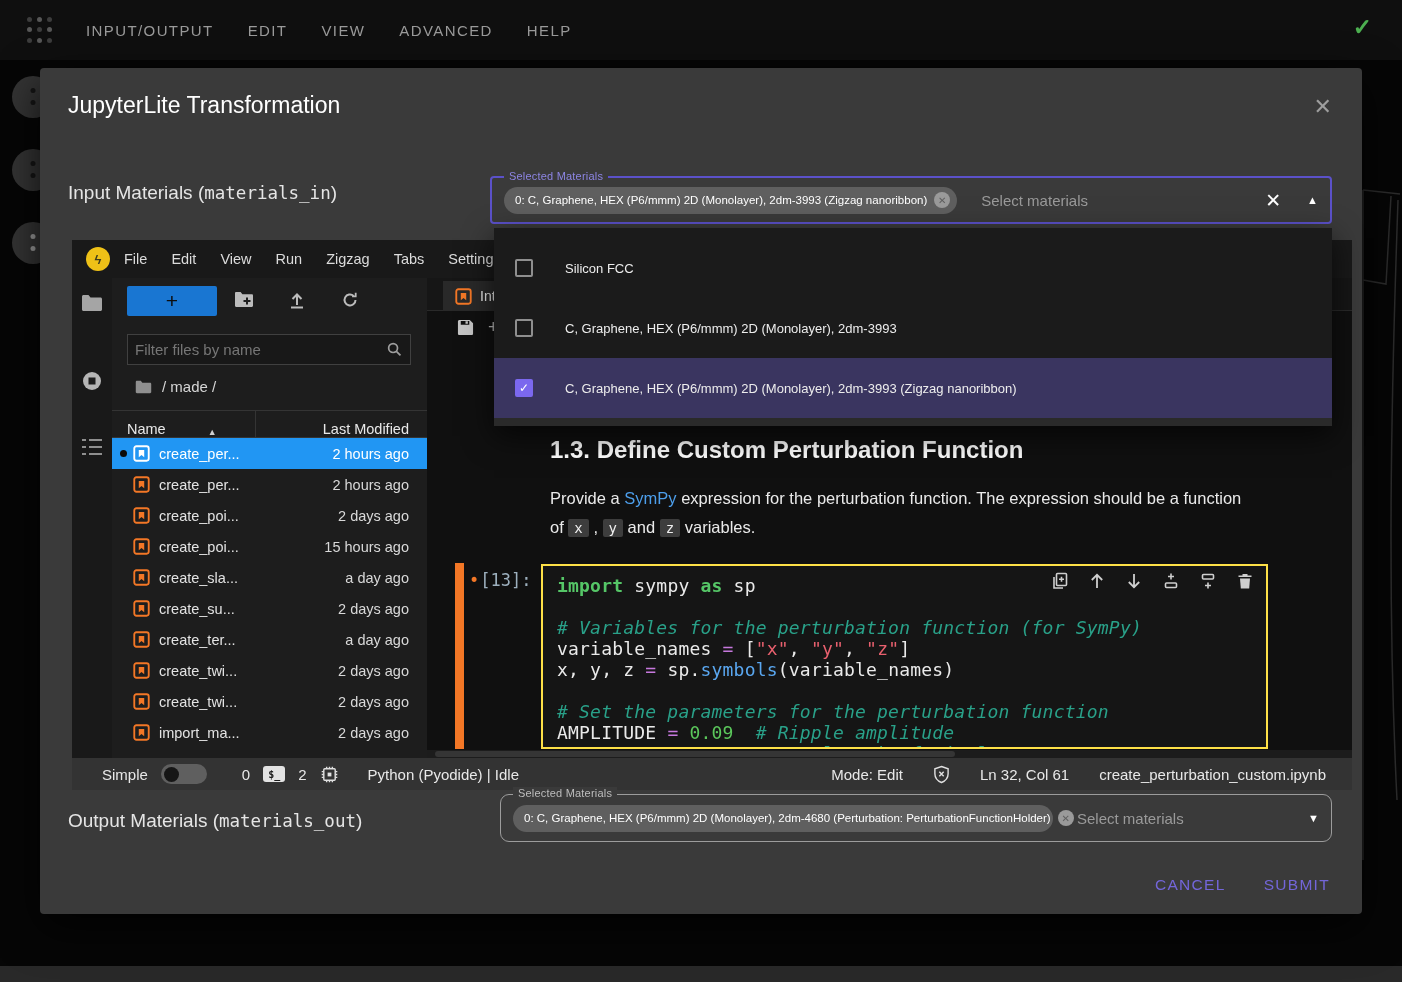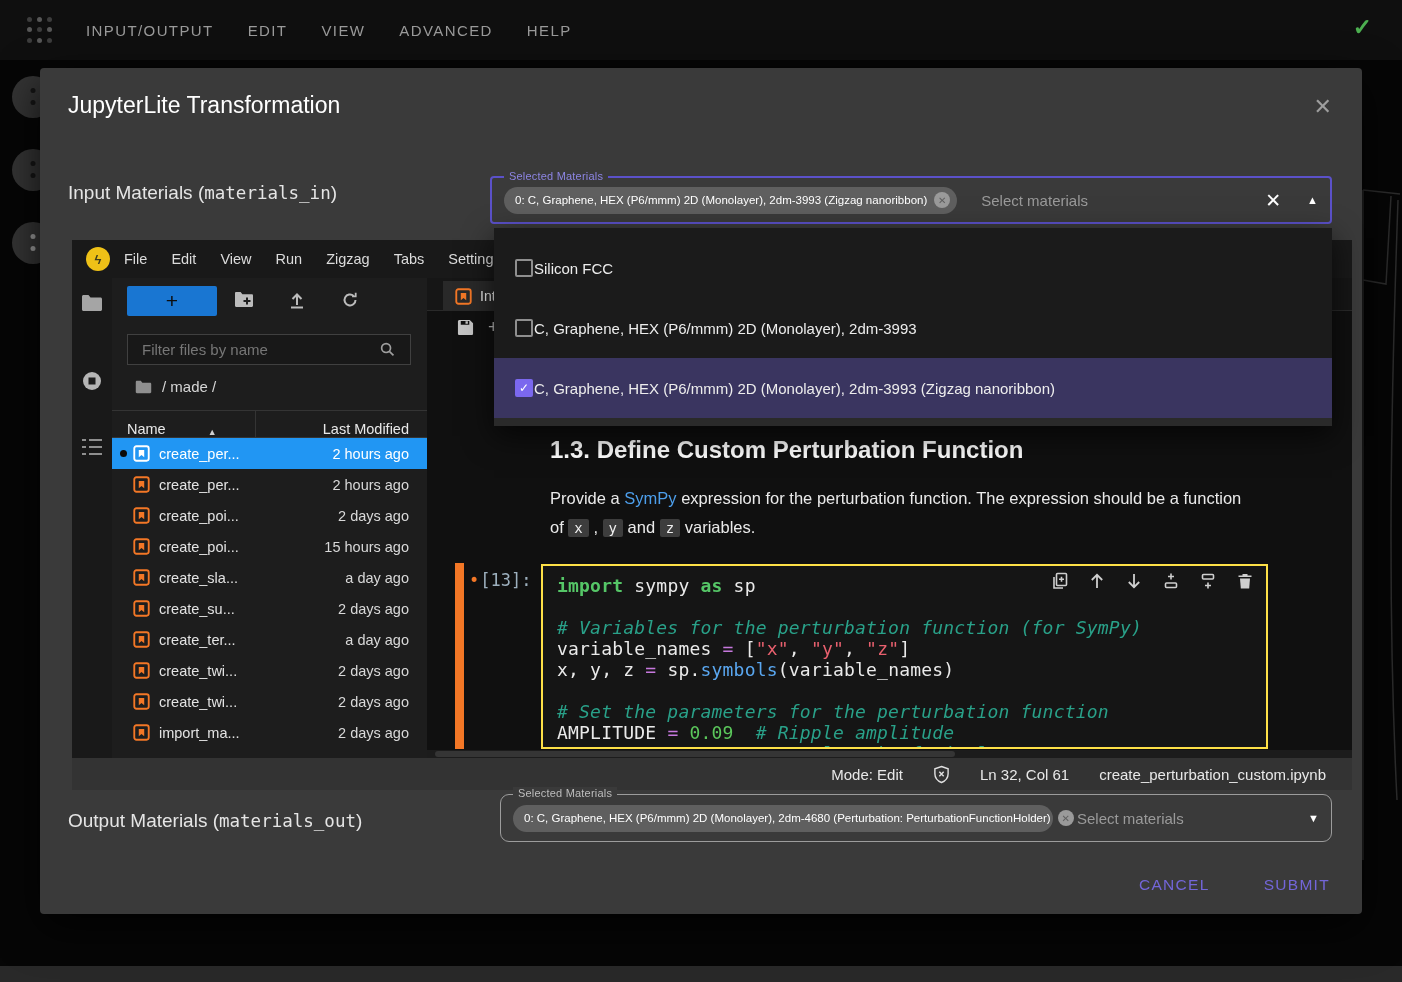--- a/index.html
+++ b/index.html
@@ -55,41 +55,41 @@
   .mat-caret{color:#fff;font-size:11px;cursor:pointer}
 
   
   .dropdown{position:absolute;left:454px;top:160px;width:838px;z-index:30;background:#1b1b1b;
     box-shadow:0 10px 28px rgba(0,0,0,.65);padding-top:10px}
   .dd-opt{height:60px;display:flex;align-items:center;padding:0 16px;cursor:pointer}
   .dd-opt.hl{background:#3a3560}
   .cb{width:18px;height:18px;border:2px solid #8f8f8f;border-radius:2px;margin-left:5px;flex:none;
     display:flex;align-items:center;justify-content:center;font-size:12px;color:transparent}
   .cb.on{background:#7b68ee;border-color:#7b68ee;color:#fff}
-  .dd-label{margin-left:1px;color:#ededed;font-size:15px}
+  .dd-label{margin-left:32px;color:#ededed;font-size:13px}
   .dd-foot{height:8px;background:#2a2a2a}
 
   
   .jlab{position:absolute;left:32px;top:172px;width:1280px;height:550px;background:#131313;overflow:hidden}
   .jl-menubar{position:absolute;left:0;top:0;width:100%;height:38px;background:#191919;
     display:flex;align-items:center}
   .jl-logo{margin-left:14px;width:24px;height:24px;border-radius:50%;background:#eec117;
     color:#3a3a1e;display:flex;align-items:center;justify-content:center;font-size:13px;font-weight:bold}
   .jl-menu{margin-left:14px;display:flex;gap:24px}
   .jmenu-item{color:#dcdcdc;font-size:14.5px;cursor:default}
 
   .actbar{position:absolute;left:0;top:38px;width:40px;height:480px;background:#191919}
   .actbar .ai{position:absolute;left:9px;color:#a5a5a5}
 
   .fbrowser{position:absolute;left:40px;top:38px;width:315px;height:480px;background:#1d1d1d}
   .fb-new{position:absolute;left:15px;top:8px;width:90px;height:30px;background:#1976d2;border-radius:2px;
     color:#0d0d0d;font-size:21px;display:flex;align-items:center;justify-content:center;cursor:pointer}
   .fb-ic{position:absolute;top:13px;color:#bcbcbc;cursor:pointer}
   .fb-filter{position:absolute;left:15px;top:56px;width:284px;height:31px;background:#181818;
-    border:1px solid #404040;display:flex;align-items:center;padding:0 14px}
+    border:1px solid #404040;display:flex;align-items:center;padding:0 7px}
   .fb-filter input{flex:1;background:transparent;border:none;outline:none;color:#bdbdbd;font-size:15px;
     font-family:"Liberation Sans",sans-serif}
   .fb-filter input::placeholder{color:#767676}
   .fb-crumb{position:absolute;left:23px;top:100px;display:flex;align-items:center;gap:10px;
     color:#d6d6d6;font-size:15px}
   .fb-crumb svg{color:#8f8f8f}
   .fb-head{position:absolute;left:0;top:132px;width:315px;height:28px;border-top:1px solid #343434;
     border-bottom:1px solid #343434;display:flex;align-items:flex-end;font-size:14.5px;color:#e8e8e8}
   .fb-head .hname{margin-left:15px}
   .fb-head .sort{margin-left:42px;font-size:9px;color:#cfcfcf}
@@ -146,21 +146,21 @@
   .sb-left{display:flex;align-items:center;margin-left:30px;gap:13px}
   .toggle{width:46px;height:20px;background:#5f5f5f;border-radius:10px;position:relative;cursor:pointer;margin-right:22px}
   .toggle .knob{position:absolute;left:3px;top:2.5px;width:15px;height:15px;border-radius:50%;background:#161616}
   .term-ic{width:22px;height:16px;background:#e3e3e3;border-radius:3px;color:#1c1c1c;
     font-family:"DejaVu Sans Mono",monospace;font-size:10px;font-weight:bold;
     display:flex;align-items:center;justify-content:center}
   .sb-status{margin-left:16px}
   .sb-right{margin-left:auto;display:flex;align-items:center;gap:30px;margin-right:26px}
 
   .footer-btn{font-size:15.5px;font-weight:500;letter-spacing:1.3px;color:#7366d9;cursor:pointer}
-  .footer{position:absolute;right:32px;bottom:20px;display:flex;gap:54px}
+  .footer{position:absolute;right:32px;bottom:20px;display:flex;gap:38px}
 
   svg{display:block}
 </style>
 </head>
 <body>
 
 <div class="screen">
 
   <div class="topbar">
     <div class="app-dots">
@@ -484,20 +484,37 @@
             </span>
           </div>
         </div>
 
         <div class="hscroll">
             <span class="thumb"></span>
           </div>
       </div>
 
       <div class="statusbar">
+        <div class="sb-left">
+          <span>Simple</span>
+          <span class="toggle">
+              <span class="knob"></span>
+            </span>
+          <span>0</span>
+          <span class="term-ic">$_</span>
+          <span>2</span>
+          <span>
+            <svg width="19" height="19" viewBox="0 0 20 20" fill="none" stroke="#e0e0e0" stroke-width="1.5">
+                <rect x="4" y="4" width="12" height="12" rx="1"></rect>
+                <rect x="8" y="8" width="4" height="4" fill="#e0e0e0" stroke="none"></rect>
+                <path d="M7 4V1.8M10 4V1.8M13 4V1.8M7 18.2V16M10 18.2V16M13 18.2V16M4 7H1.8M4 10H1.8M4 13H1.8M18.2 7H16M18.2 10H16M18.2 13H16"></path>
+              </svg>
+          </span>
+          <span class="sb-status">Python (Pyodide) | Idle</span>
+        </div>
         <div class="sb-right">
           <span>Mode: Edit</span>
           <span>
             <svg width="17" height="19" viewBox="0 0 18 20" fill="none" stroke="#e0e0e0" stroke-width="1.5">
                 <path d="M9 1.5 16 4v5.2c0 4.6-2.9 7.6-7 9.3-4.1-1.7-7-4.7-7-9.3V4z"></path>
                 <path d="M6.7 7.2l4.6 4.6M11.3 7.2l-4.6 4.6"></path>
               </svg>
           </span>
           <span>Ln 32, Col 61</span>
           <span>create_perturbation_custom.ipynb</span>

